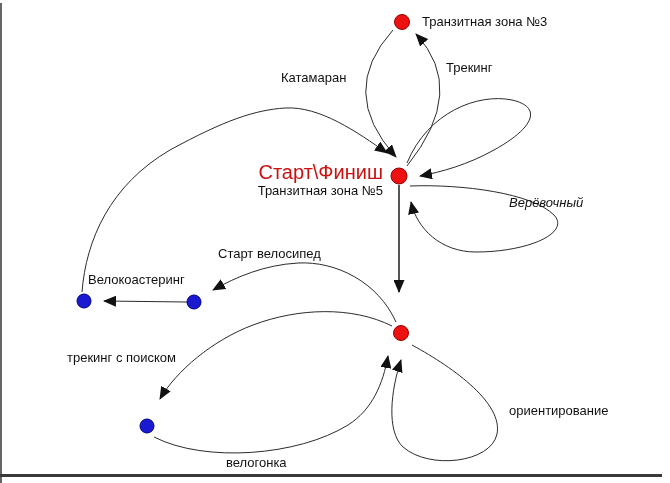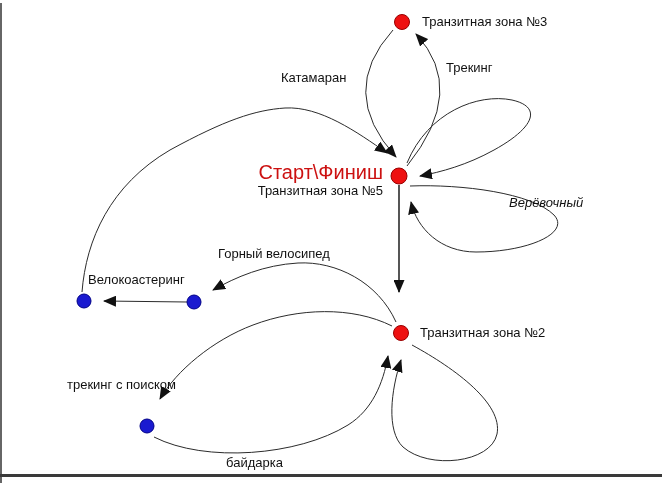--- a/index.html
+++ b/index.html
@@ -46,25 +46,25 @@
     <circle class="node-red" cx="399" cy="176" r="8"></circle>
     <circle class="node-red" cx="401" cy="333" r="7.5"></circle>
     <circle class="node-blue" cx="84" cy="301" r="7"></circle>
     <circle class="node-blue" cx="194" cy="302" r="7"></circle>
     <circle class="node-blue" cx="147" cy="426" r="7"></circle>
   </svg>
 
   <span class="lbl" style="left:422px;top:14px;">Транзитная зона №3</span>
   <span class="lbl start ralign" style="left:250px;top:164px;width:133px;">Старт\Финиш</span>
   <span class="lbl ralign" style="left:250px;top:183px;width:133px;">Транзитная зона №5</span>
-  <span class="lbl" style="left:420px;top:325px;">Транзитная зона №2</span>
 
   <span class="lbl" style="left:446px;top:60px;">Трекинг</span>
   <span class="lbl" style="left:281px;top:70px;">Катамаран</span>
   <span class="lbl" style="left:509px;top:195px;font-style:italic;">Верёвочный</span>
-  <span class="lbl" style="left:218px;top:246px;">Горный велосипед</span>
+  <span class="lbl" style="left:218px;top:246px;">Старт велосипед</span>
   <span class="lbl" style="left:88px;top:272px;">Велокоастеринг</span>
-  <span class="lbl" style="left:67px;top:350px;margin-top:27px;">трекинг с поиском</span>
-  <span class="lbl" style="left:226px;top:455px;">байдарка</span>
+  <span class="lbl" style="left:67px;top:350px;">трекинг с поиском</span>
+  <span class="lbl" style="left:226px;top:455px;">велогонка</span>
+  <span class="lbl" style="left:509px;top:403px;">ориентирование</span>
 
   <div id="border-left"></div>
   <div id="border-bottom"></div>
 </div>
 
 </body></html>

